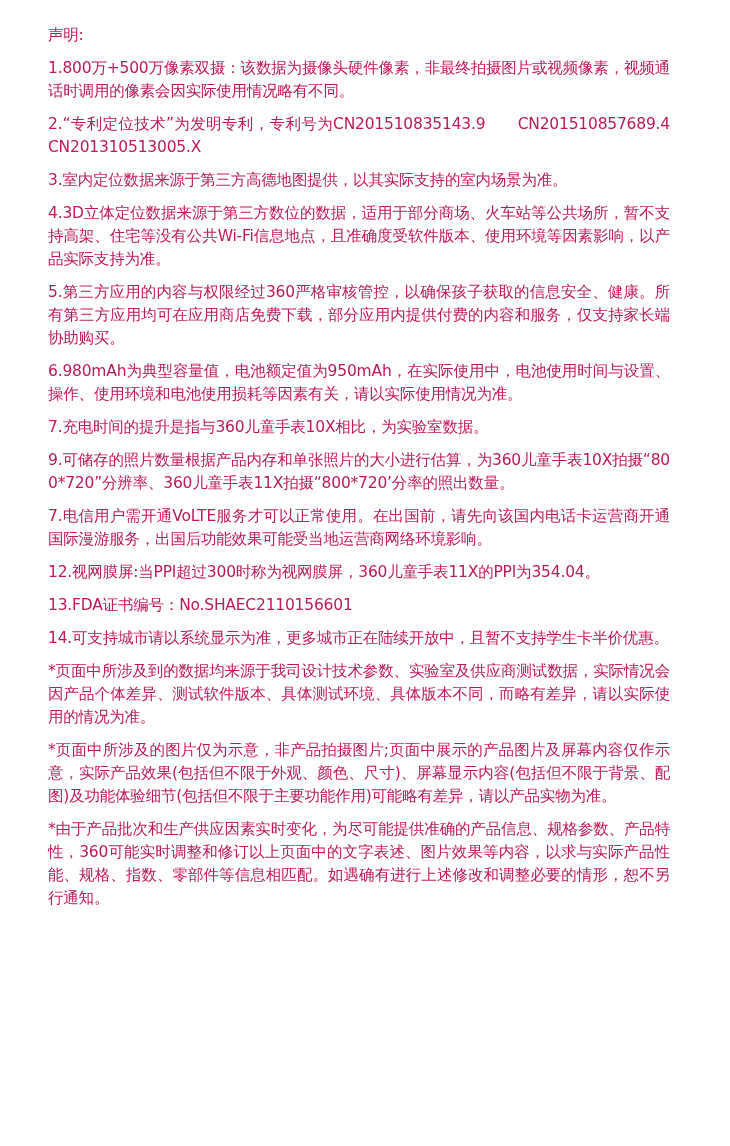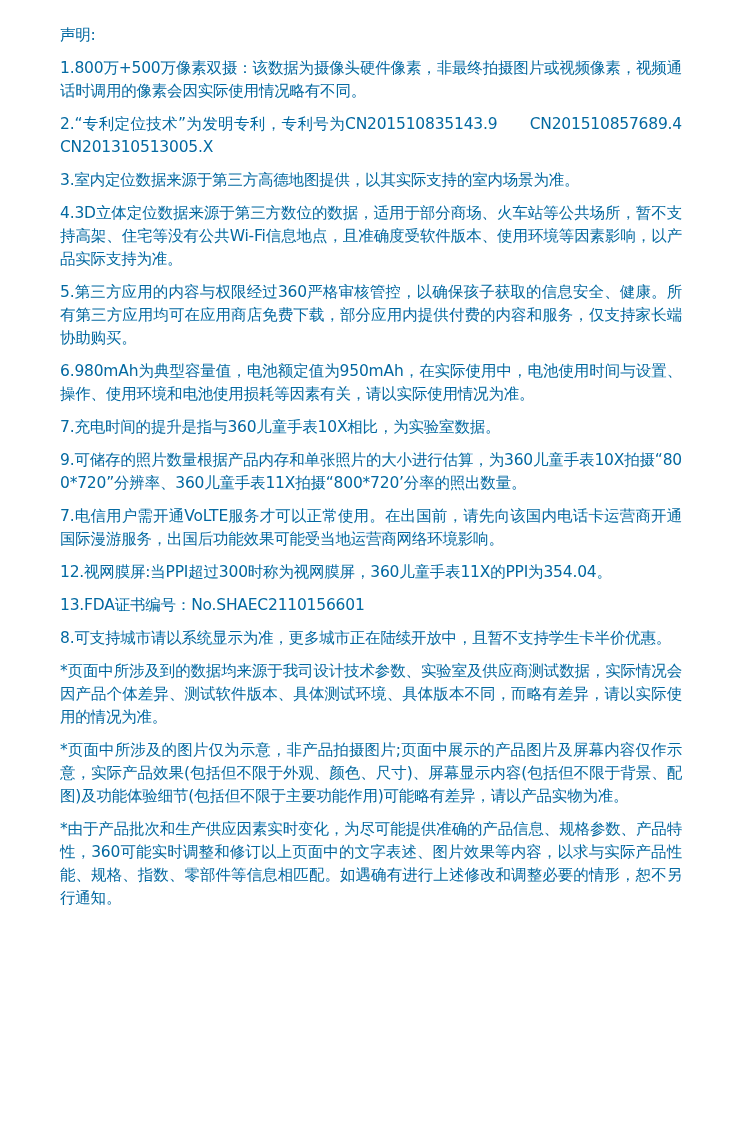--- a/index.html
+++ b/index.html
@@ -8,24 +8,24 @@
       background: #ffffff;
     }
     body {
       width: 730px;
       height: 1146px;
       overflow: hidden;
       font-family: "DejaVu Sans", "Liberation Sans", sans-serif;
     }
     .doc {
       position: absolute;
-      left: 60px;
+      left: 48px;
       top: 24px;
       width: 622px;
-      color: #0369a1;
+      color: #be185d;
       font-size: 15.5px;
       line-height: 23px;
       letter-spacing: -0.2px;
     }
     .doc p {
       margin: 0 0 10px 0;
       text-align: justify;
       word-break: break-all;
     }
     .doc p.heading {
@@ -41,17 +41,17 @@
   <p>2.“专利定位技术”为发明专利，专利号为CN201510835143.9　　CN201510857689.4　CN201310513005.X</p>
   <p>3.室内定位数据来源于第三方高德地图提供，以其实际支持的室内场景为准。</p>
   <p>4.3D立体定位数据来源于第三方数位的数据，适用于部分商场、火车站等公共场所，暂不支持高架、住宅等没有公共Wi-Fi信息地点，且准确度受软件版本、使用环境等因素影响，以产品实际支持为准。</p>
   <p>5.第三方应用的内容与权限经过360严格审核管控，以确保孩子获取的信息安全、健康。所有第三方应用均可在应用商店免费下载，部分应用内提供付费的内容和服务，仅支持家长端协助购买。</p>
   <p>6.980mAh为典型容量值，电池额定值为950mAh，在实际使用中，电池使用时间与设置、操作、使用环境和电池使用损耗等因素有关，请以实际使用情况为准。</p>
   <p>7.充电时间的提升是指与360儿童手表10X相比，为实验室数据。</p>
   <p>9.可储存的照片数量根据产品内存和单张照片的大小进行估算，为360儿童手表10X拍摄“800*720”分辨率、360儿童手表11X拍摄“800*720’分率的照出数量。</p>
   <p>7.电信用户需开通VoLTE服务才可以正常使用。在出国前，请先向该国内电话卡运营商开通国际漫游服务，出国后功能效果可能受当地运营商网络环境影响。</p>
   <p>12.视网膜屏:当PPI超过300时称为视网膜屏，360儿童手表11X的PPI为354.04。</p>
   <p>13.FDA证书编号：No.SHAEC2110156601</p>
-  <p>8.可支持城市请以系统显示为准，更多城市正在陆续开放中，且暂不支持学生卡半价优惠。</p>
+  <p>14.可支持城市请以系统显示为准，更多城市正在陆续开放中，且暂不支持学生卡半价优惠。</p>
   <p>*页面中所涉及到的数据均来源于我司设计技术参数、实验室及供应商测试数据，实际情况会因产品个体差异、测试软件版本、具体测试环境、具体版本不同，而略有差异，请以实际使用的情况为准。</p>
   <p>*页面中所涉及的图片仅为示意，非产品拍摄图片;页面中展示的产品图片及屏幕内容仅作示意，实际产品效果(包括但不限于外观、颜色、尺寸)、屏幕显示内容(包括但不限于背景、配图)及功能体验细节(包括但不限于主要功能作用)可能略有差异，请以产品实物为准。</p>
   <p>*由于产品批次和生产供应因素实时变化，为尽可能提供准确的产品信息、规格参数、产品特性，360可能实时调整和修订以上页面中的文字表述、图片效果等内容，以求与实际产品性能、规格、指数、零部件等信息相匹配。如遇确有进行上述修改和调整必要的情形，恕不另行通知。</p>
 </div>
 
 </body></html>

